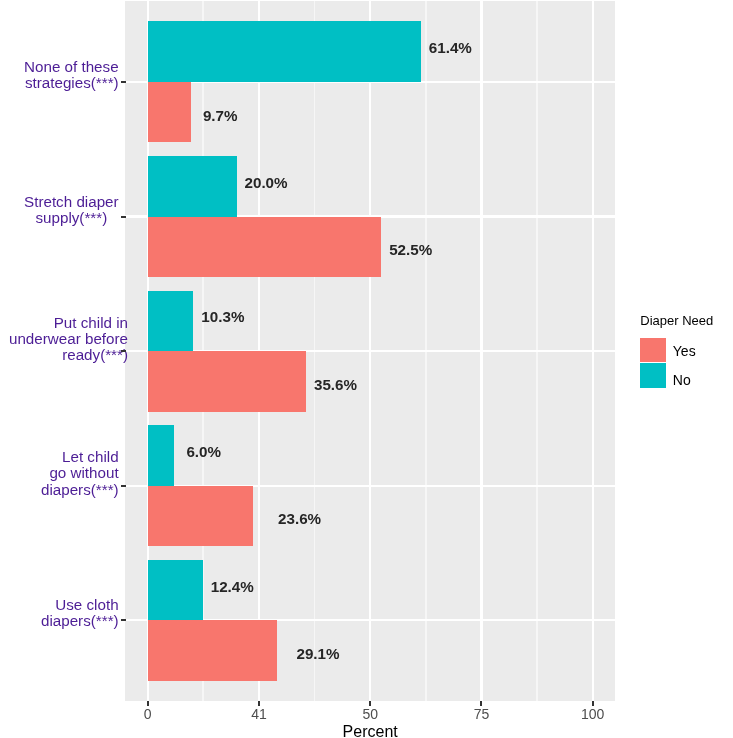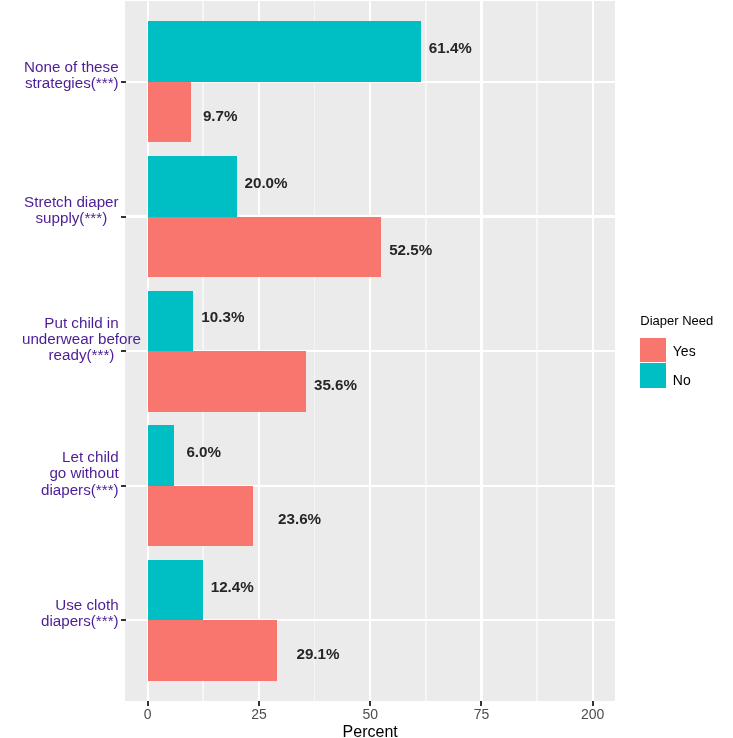--- a/index.html
+++ b/index.html
@@ -72,21 +72,21 @@
       <div class="ylab" style="right: 614.4px; top: 58.9462px;">
         <div style="">None of these</div>
         <div style="">strategies(***)</div>
       </div>
       <div class="tick" style="left: 120.8px; top: 81px; width: 5.4px; height: 2px;"></div>
       <div class="ylab" style="right: 614.4px; top: 193.523px; text-align: center;">
         <div style="">Stretch diaper</div>
         <div style="">supply(***)</div>
       </div>
       <div class="tick" style="left: 120.8px; top: 216px; width: 5.4px; height: 2px;"></div>
-      <div class="ylab" style="right: 592px; top: 314.8px; text-align: center;">
+      <div class="ylab" style="right: 605px; top: 314.8px;">
         <div style="">Put child in</div>
         <div style="">underwear before</div>
         <div style="">ready(***)</div>
       </div>
       <div class="tick" style="left: 120.8px; top: 350px; width: 5.4px; height: 2px;"></div>
       <div class="ylab" style="right: 614.4px; top: 449.377px;">
         <div style="">Let child</div>
         <div style="">go without</div>
         <div style="">diapers(***)</div>
       </div>
@@ -95,27 +95,27 @@
         <div style="">Use cloth</div>
         <div style="">diapers(***)</div>
       </div>
       <div class="tick" style="left: 120.8px; top: 619px; width: 5.4px; height: 2px;"></div>
     </div>
 
   <div id="xaxis-layer">
       <div class="tick" style="left: 147px; top: 701px; width: 2px; height: 5px;"></div>
       <div class="xlab" style="left: 107.655px; top: 705.8px;">0</div>
       <div class="tick" style="left: 258px; top: 701px; width: 2px; height: 5px;"></div>
-      <div class="xlab" style="left: 218.927px; top: 705.8px;">25</div>
+      <div class="xlab" style="left: 218.927px; top: 705.8px;">41</div>
       <div class="tick" style="left: 369px; top: 701px; width: 2px; height: 5px;"></div>
       <div class="xlab" style="left: 330.2px; top: 705.8px;">50</div>
       <div class="tick" style="left: 480px; top: 701px; width: 2px; height: 5px;"></div>
       <div class="xlab" style="left: 441.473px; top: 705.8px;">75</div>
       <div class="tick" style="left: 592px; top: 701px; width: 2px; height: 5px;"></div>
-      <div class="xlab" style="left: 552.745px; top: 705.8px;">200</div>
+      <div class="xlab" style="left: 552.745px; top: 705.8px;">100</div>
     </div>
   <div class="axtitle" id="x-axis-title" style="left: 125.4px; top: 722.6px; width: 489.6px;">Percent</div>
 
   <div id="legend">
     <div class="legtitle" id="legend-title" style="left: 640.3px; top: 312.3px;">Diaper Need</div>
     <div id="legend-items">
         <div class="legkey" style="left: 640.3px; top: 337.6px; background: rgb(248, 118, 109);"></div>
         <div class="legtext" style="left: 672.8px; top: 342.5px;">Yes</div>
         <div class="legkey" style="left: 640.3px; top: 363.1px; background: rgb(0, 191, 196);"></div>
         <div class="legtext" style="left: 672.8px; top: 372px;">No</div>

